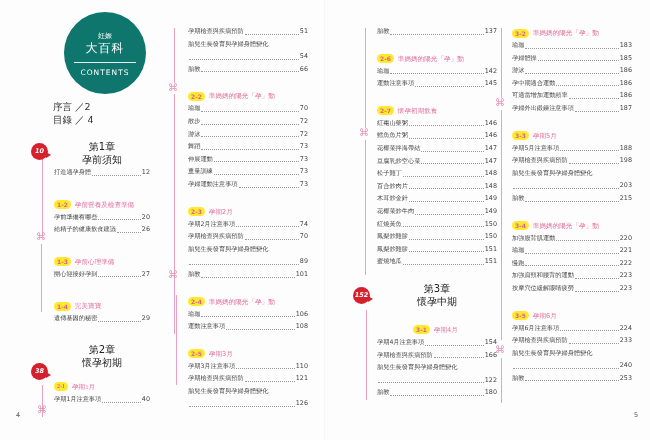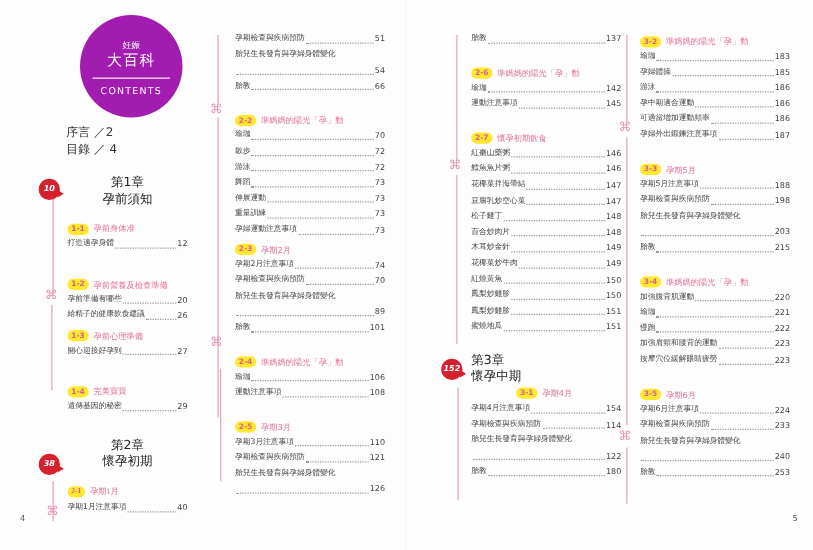--- a/index.html
+++ b/index.html
@@ -3,21 +3,21 @@
 <meta charset="utf-8">
 <style>
   html,body{margin:0;padding:0;}
   body{width:650px;height:440px;background:#fdfdfd;position:relative;overflow:hidden;
     font-family:"DejaVu Sans","Liberation Sans",sans-serif;color:#333;}
   .page{position:absolute;top:0;height:440px;}
   .left-page{left:0;width:325px;}
   .right-page{left:325px;width:325px;}
   .gutter{position:absolute;left:324px;top:0;width:2px;height:440px;background:linear-gradient(to right,#f4f4f4,#fff);}
 
-  .logo{position:absolute;left:64px;top:12px;width:82px;height:82px;border-radius:50%;background:#a21caf;color:#fff;text-align:center;}
+  .logo{position:absolute;left:64px;top:12px;width:82px;height:82px;border-radius:50%;background:#0f766e;color:#fff;text-align:center;}
   .logo .sub{font-size:7px;margin-top:20px;line-height:9px;}
   .logo .main{font-size:12px;line-height:15px;letter-spacing:1px;}
   .logo .rule{width:62px;height:1px;background:#fff;margin:6px auto 5px;opacity:.9;}
   .logo .en{font-size:7.5px;letter-spacing:1px;}
 
   .front{position:absolute;left:53px;top:100px;font-size:9.5px;line-height:13px;color:#333;}
 
   .col{position:absolute;width:120px;}
   .entry{display:flex;align-items:flex-end;font-size:6.2px;line-height:12.6px;height:12.6px;color:#444;white-space:nowrap;}
   .entry .t{flex:0 0 auto;}
@@ -56,24 +56,20 @@
 
   <div class="badge" style="left:31px;top:143px;">10</div>
   <div class="badge" style="left:31px;top:363px;">38</div>
 
   <div class="col" style="left:54px;top:133px;width:96px;text-align:center;">
     <div class="chapter" style="margin-top:7px;">
       <div>第1章</div>
       <div>孕前須知</div>
     </div>
 
-    <div class="sec" style="margin-top:11px;">
-        <span class="num">1-1</span>
-        <span>孕前身体准</span>
-      </div>
     <div class="entry">
         <span class="t">打造適孕身體</span>
         <span class="dots"></span>
         <span class="p">12</span>
       </div>
 
     <div class="sec" style="margin-top:20px;">
         <span class="num">1-2</span>
         <span>孕前營養及檢查準備</span>
       </div>
@@ -81,21 +77,21 @@
         <span class="t">孕前準備有哪些</span>
         <span class="dots"></span>
         <span class="p">20</span>
       </div>
     <div class="entry">
         <span class="t">給精子的健康飲食建議</span>
         <span class="dots"></span>
         <span class="p">26</span>
       </div>
 
-    <div class="sec" style="margin-top:4px;">
+    <div class="sec" style="margin-top:20px;">
         <span class="num">1-3</span>
         <span>孕前心理準備</span>
       </div>
     <div class="entry">
         <span class="t">開心迎接好孕到</span>
         <span class="dots"></span>
         <span class="p">27</span>
       </div>
 
     <div class="sec" style="margin-top:20px;">
@@ -184,21 +180,21 @@
         <span class="t">重量訓練</span>
         <span class="dots"></span>
         <span class="p">73</span>
       </div>
     <div class="entry">
         <span class="t">孕婦運動注意事項</span>
         <span class="dots"></span>
         <span class="p">73</span>
       </div>
 
-    <div class="sec" style="margin-top:3px;text-align:right;">
+    <div class="sec" style="margin-top:15px;text-align:right;">
         <span class="num">2-3</span>
         <span>孕期2月</span>
       </div>
     <div class="entry">
         <span class="t">孕期2月注意事項</span>
         <span class="dots"></span>
         <span class="p">74</span>
       </div>
     <div class="entry">
         <span class="t">孕期檢查與疾病預防</span>
@@ -354,38 +350,38 @@
         <span class="t">鳳梨炒雞胗</span>
         <span class="dots"></span>
         <span class="p">151</span>
       </div>
     <div class="entry">
         <span class="t">蜜燒地瓜</span>
         <span class="dots"></span>
         <span class="p">151</span>
       </div>
 
-    <div class="chapter" style="margin-top:14px;">
+    <div class="chapter" style="margin-top:14px;text-align:center;">
       <div>第3章</div>
       <div>懷孕中期</div>
     </div>
 
-    <div class="sec" style="margin-top:1px;padding-left:36px;">
+    <div class="sec" style="margin-top:16px;padding-left:36px;">
         <span class="num">3-1</span>
         <span>孕期4月</span>
       </div>
     <div class="entry">
         <span class="t">孕期4月注意事項</span>
         <span class="dots"></span>
         <span class="p">154</span>
       </div>
     <div class="entry">
         <span class="t">孕期檢查與疾病預防</span>
         <span class="dots"></span>
-        <span class="p">114</span>
+        <span class="p">166</span>
       </div>
     <div class="entry wrap-only">
         <span class="t">胎兒生長發育與孕婦身體變化</span>
         <span class="p"></span>
       </div>
     <div class="entry">
         <span class="t"></span>
         <span class="dots"></span>
         <span class="p">122</span>
       </div>

